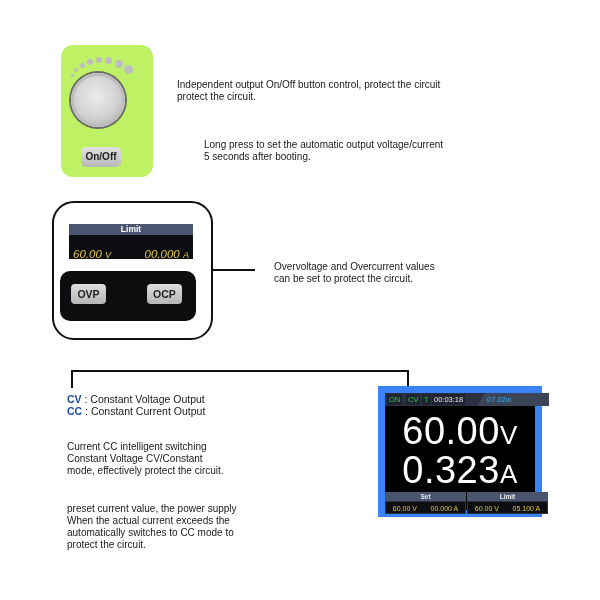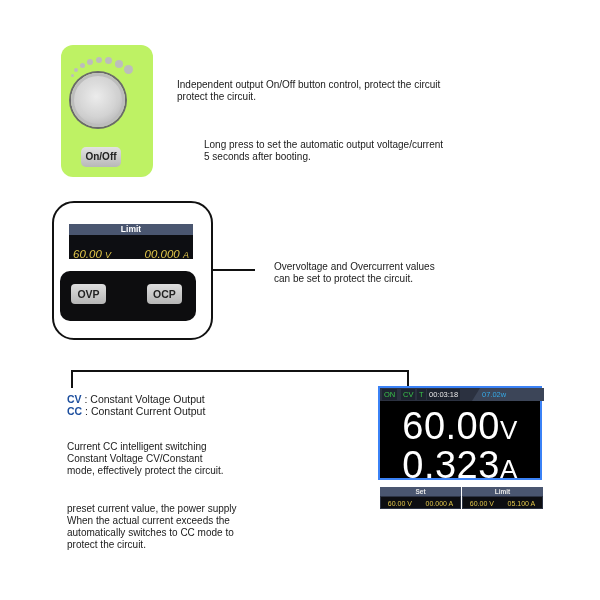--- a/index.html
+++ b/index.html
@@ -58,22 +58,22 @@
       font-size: 10.5px; font-weight: bold; color: #222; text-align: center; line-height: 20px;
     }
 
     .line { background: #111; }
 
     
     .mode-key { font-weight: bold; color: #1d4f9e; }
 
     
     .screen {
-      left: 378px; top: 386px; width: 164px; height: 94px;
-      background: #000; border: 2px solid #3b82f6;
+      left: 378px; top: 386px; width: 164px; height: 131px;
+      background: #000; border: 7px solid #3b82f6;
     }
     .status-bar {
       position: absolute; left: 0; top: 0; width: 100%; height: 13px;
       background: #2b3140; font-size: 7.5px; line-height: 13px;
     }
     .sb-cell { position: absolute; top: 1px; height: 11px; line-height: 11px; background: #1e2430; padding: 0 2px; }
     .sb-green { color: #3ac34a; }
     .sb-time { color: #e6e6e6; }
     .power-tab {
       position: absolute; left: 92px; top: 0; width: 72px; height: 13px;

